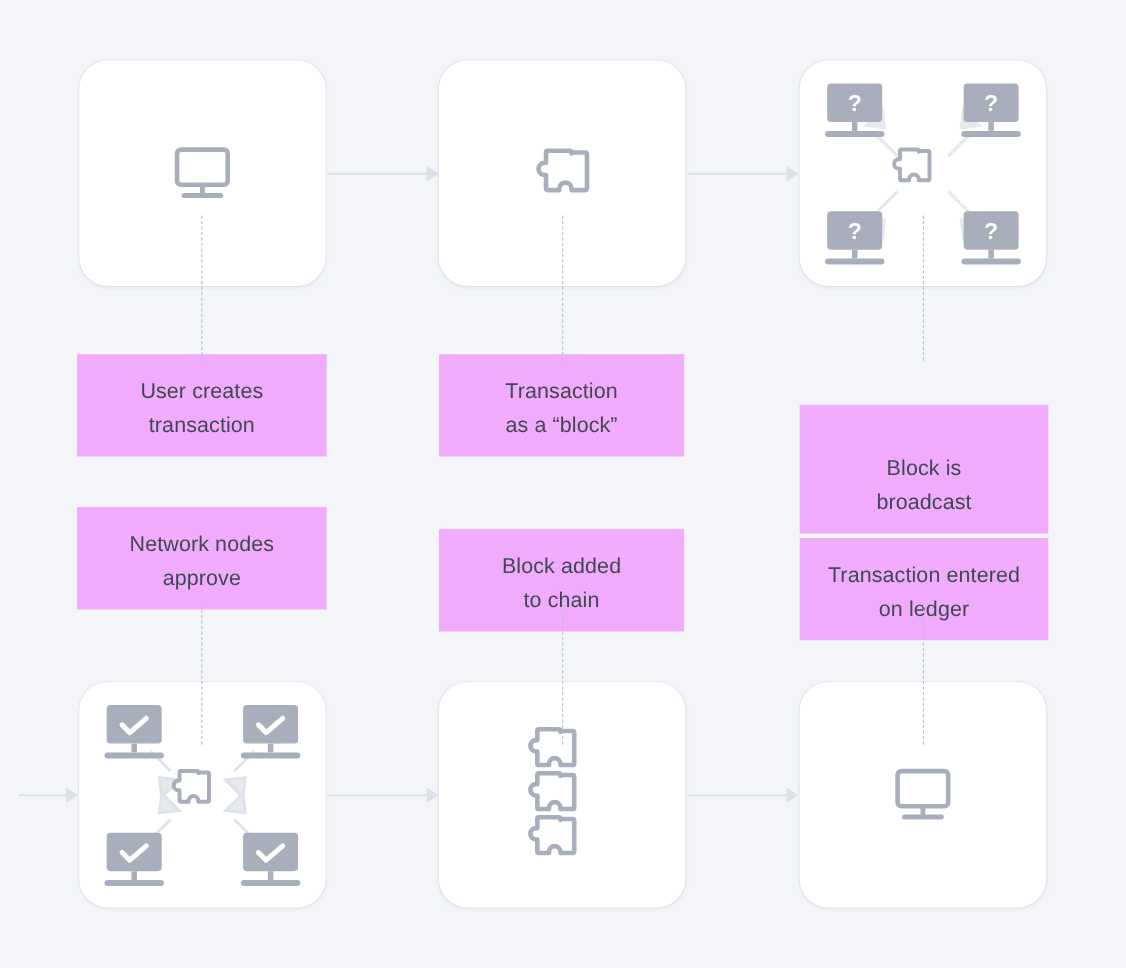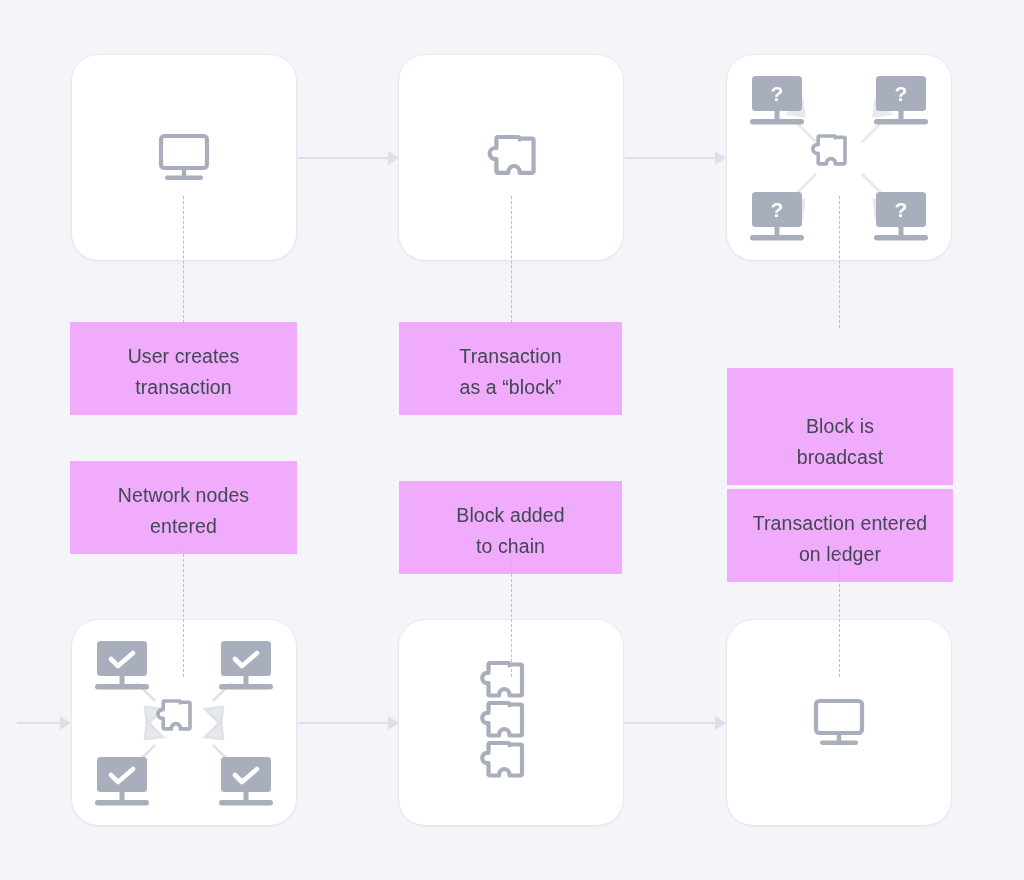--- a/index.html
+++ b/index.html
@@ -159,21 +159,21 @@
     <span>Transaction
 as a “block”</span>
   </div>
   <div class="chip" style="left:727px; top:322px; width:226px; height:117px;margin-top:46px;">
     <span>Block is
 broadcast</span>
   </div>
 
   <div class="chip" style="left:70px; top:461px; width:227px; height:93px;">
     <span>Network nodes
-entered</span>
+approve</span>
   </div>
   <div class="chip" style="left:399px; top:461px; width:223px; height:93px;margin-top:20px;">
     <span>Block added
 to chain</span>
   </div>
   <div class="chip" style="left:727px; top:461px; width:226px; height:93px;margin-top:28px;">
     <span>Transaction entered
 on ledger</span>
   </div>
 

